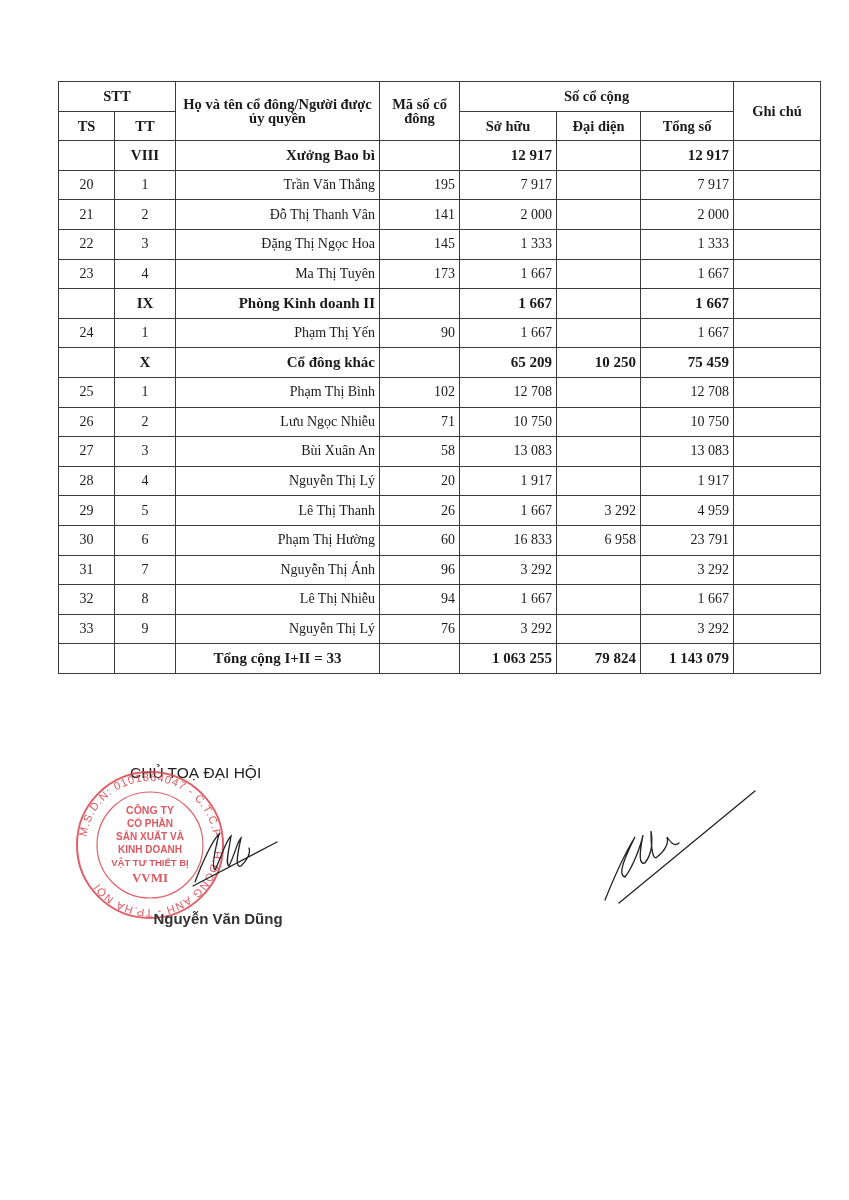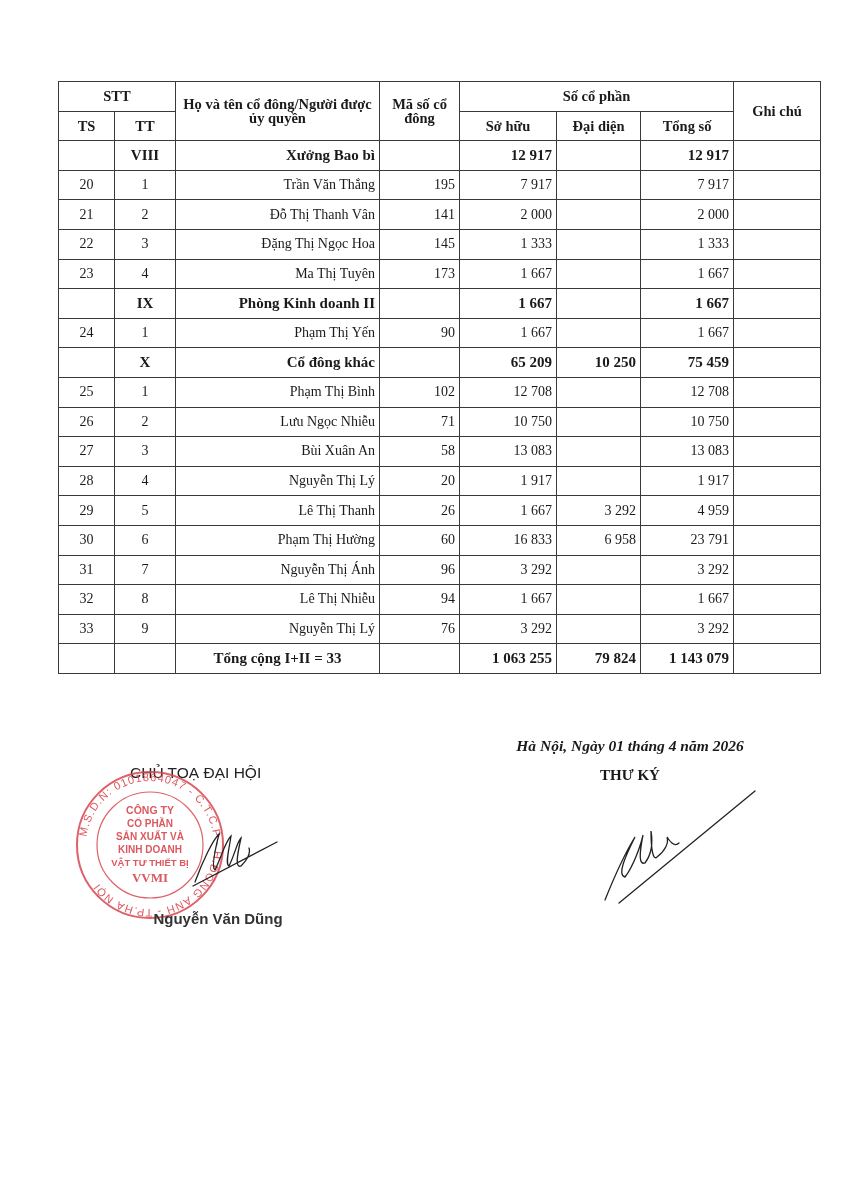--- a/index.html
+++ b/index.html
@@ -65,21 +65,21 @@
       <col style="width:97px">
       <col style="width:84px">
       <col style="width:93px">
       <col style="width:87px">
     </colgroup>
     <thead>
       <tr>
         <th colspan="2" class="hdr-short">STT</th>
         <th rowspan="2">Họ và tên cổ đông/Người được ủy quyền</th>
         <th rowspan="2">Mã số cổ đông</th>
-        <th colspan="3" class="hdr-short">Số cổ phần</th>
+        <th colspan="3" class="hdr-short">Số cổ cộng</th>
         <th rowspan="2">Ghi chú</th>
       </tr>
       <tr>
         <th class="hdr-tall">TS</th>
         <th class="hdr-tall">TT</th>
         <th class="hdr-tall">Sở hữu</th>
         <th class="hdr-tall">Đại diện</th>
         <th class="hdr-tall">Tổng số</th>
       </tr>
     </thead>
@@ -263,22 +263,20 @@
         <td class="c">Tổng cộng I+II = 33</td>
         <td></td>
         <td class="r">1 063 255</td>
         <td class="r">79 824</td>
         <td class="r">1 143 079</td>
         <td></td>
       </tr>
     </tfoot>
   </table>
 
-  <div class="place-date">Hà Nội, Ngày 01 tháng 4 năm 2026</div>
-  <div class="role-right">THƯ KÝ</div>
   <div class="role-left">CHỦ TOẠ ĐẠI HỘI</div>
 
   <svg class="stamp" viewBox="0 0 160 150" width="160" height="150">
     <defs>
       <path id="ring" d="M 80,75 m -64,0 a 64,64 0 1,1 128,0 a 64,64 0 1,1 -128,0"></path>
     </defs>
     <g fill="none" stroke="#d9464f" opacity="0.85">
       <circle cx="80" cy="75" r="73" stroke-width="2"></circle>
       <circle cx="80" cy="75" r="53" stroke-width="1.2"></circle>
     </g>

